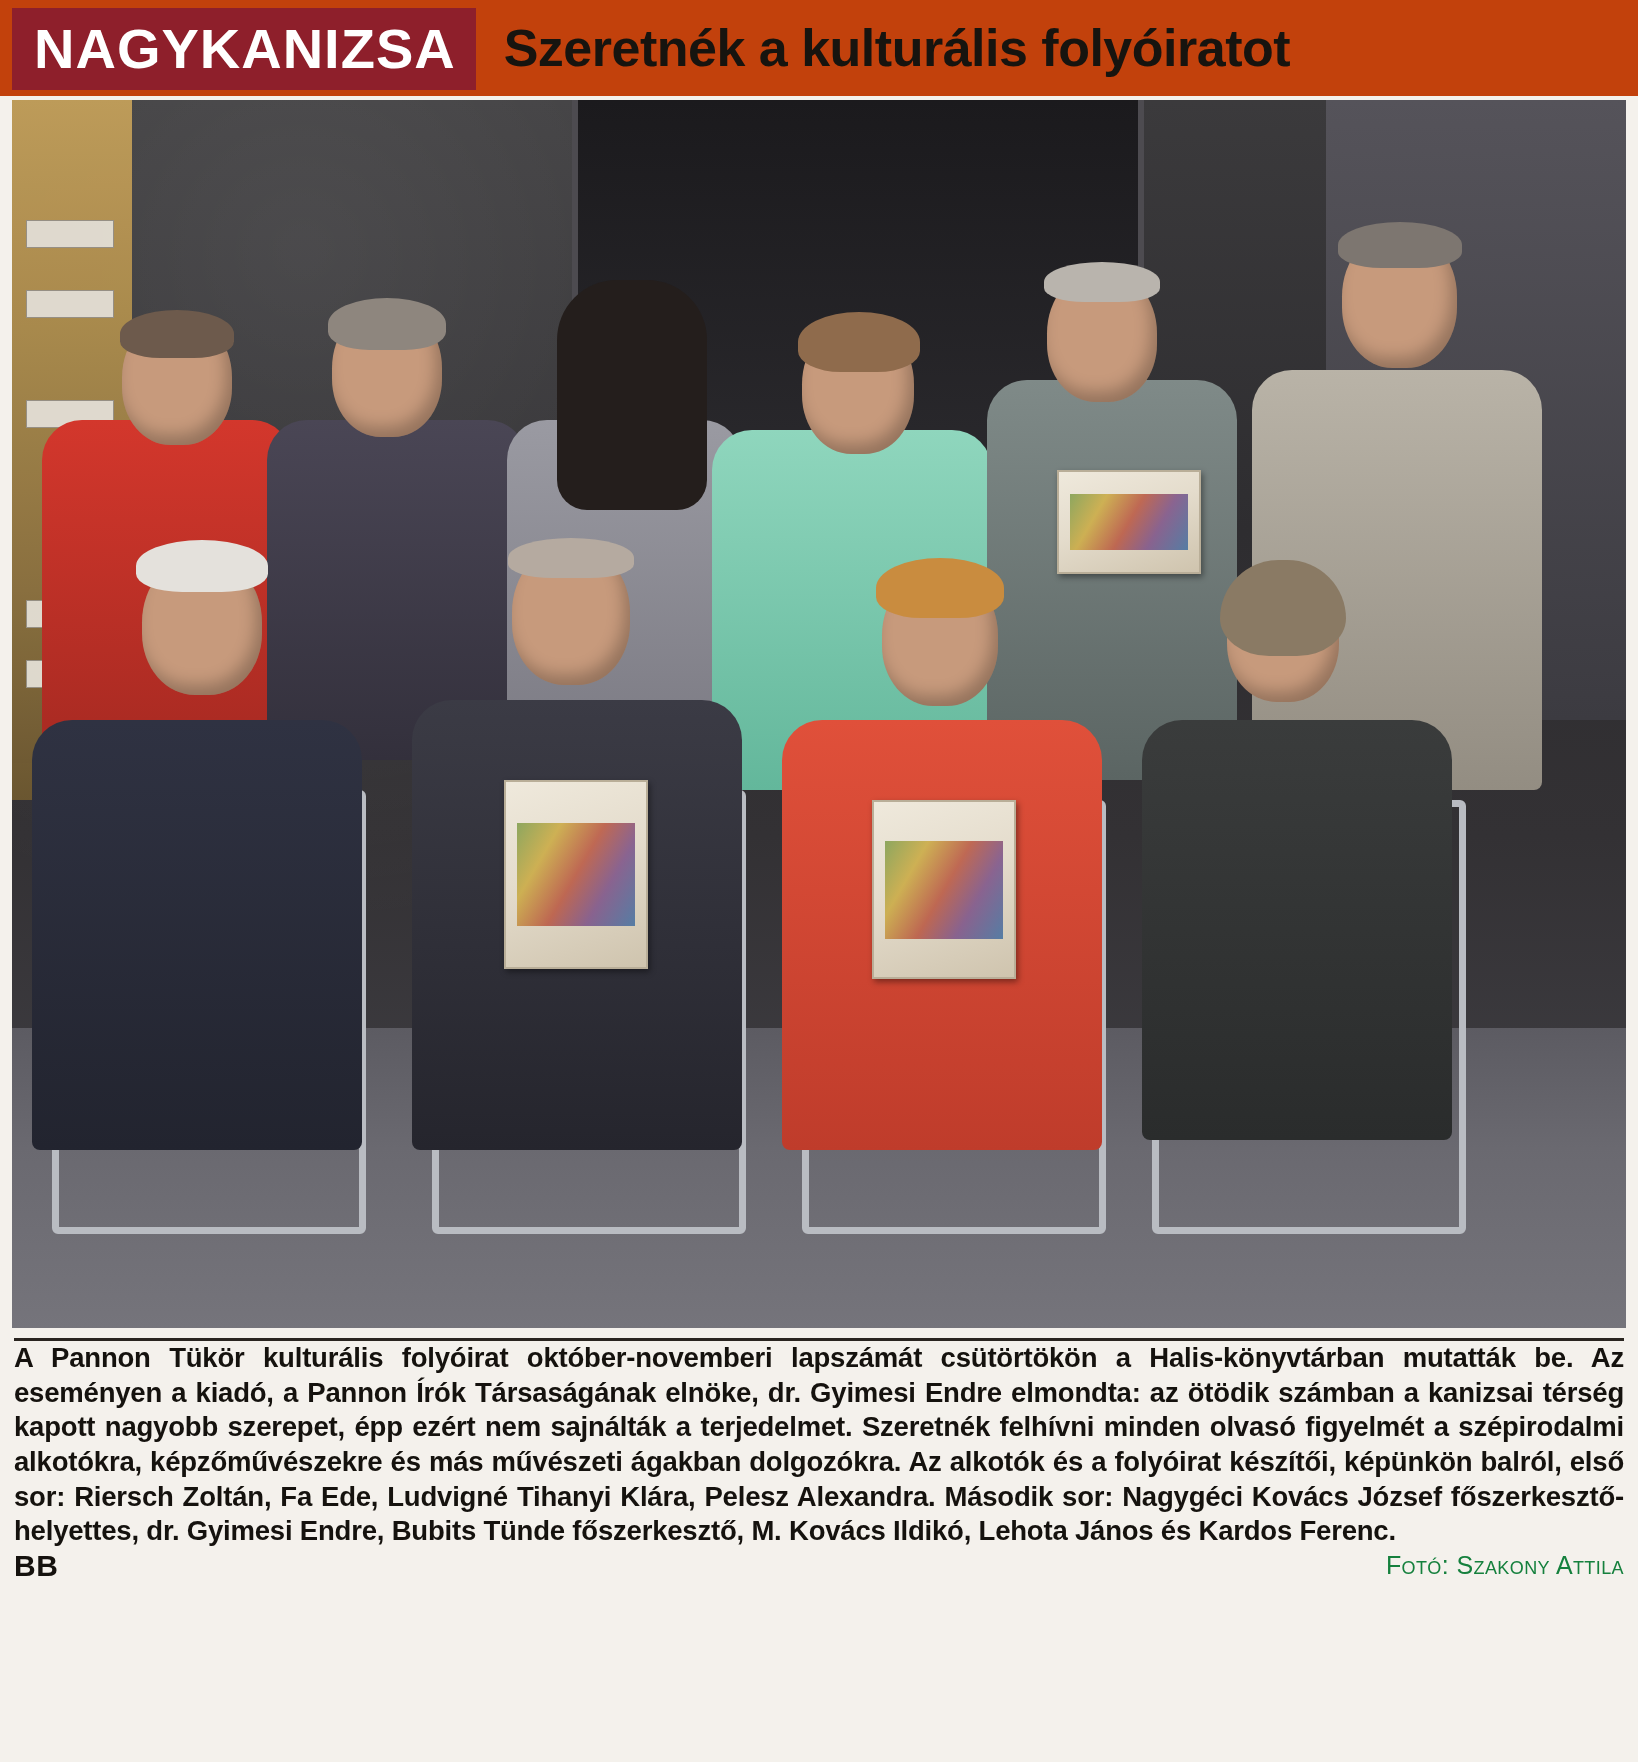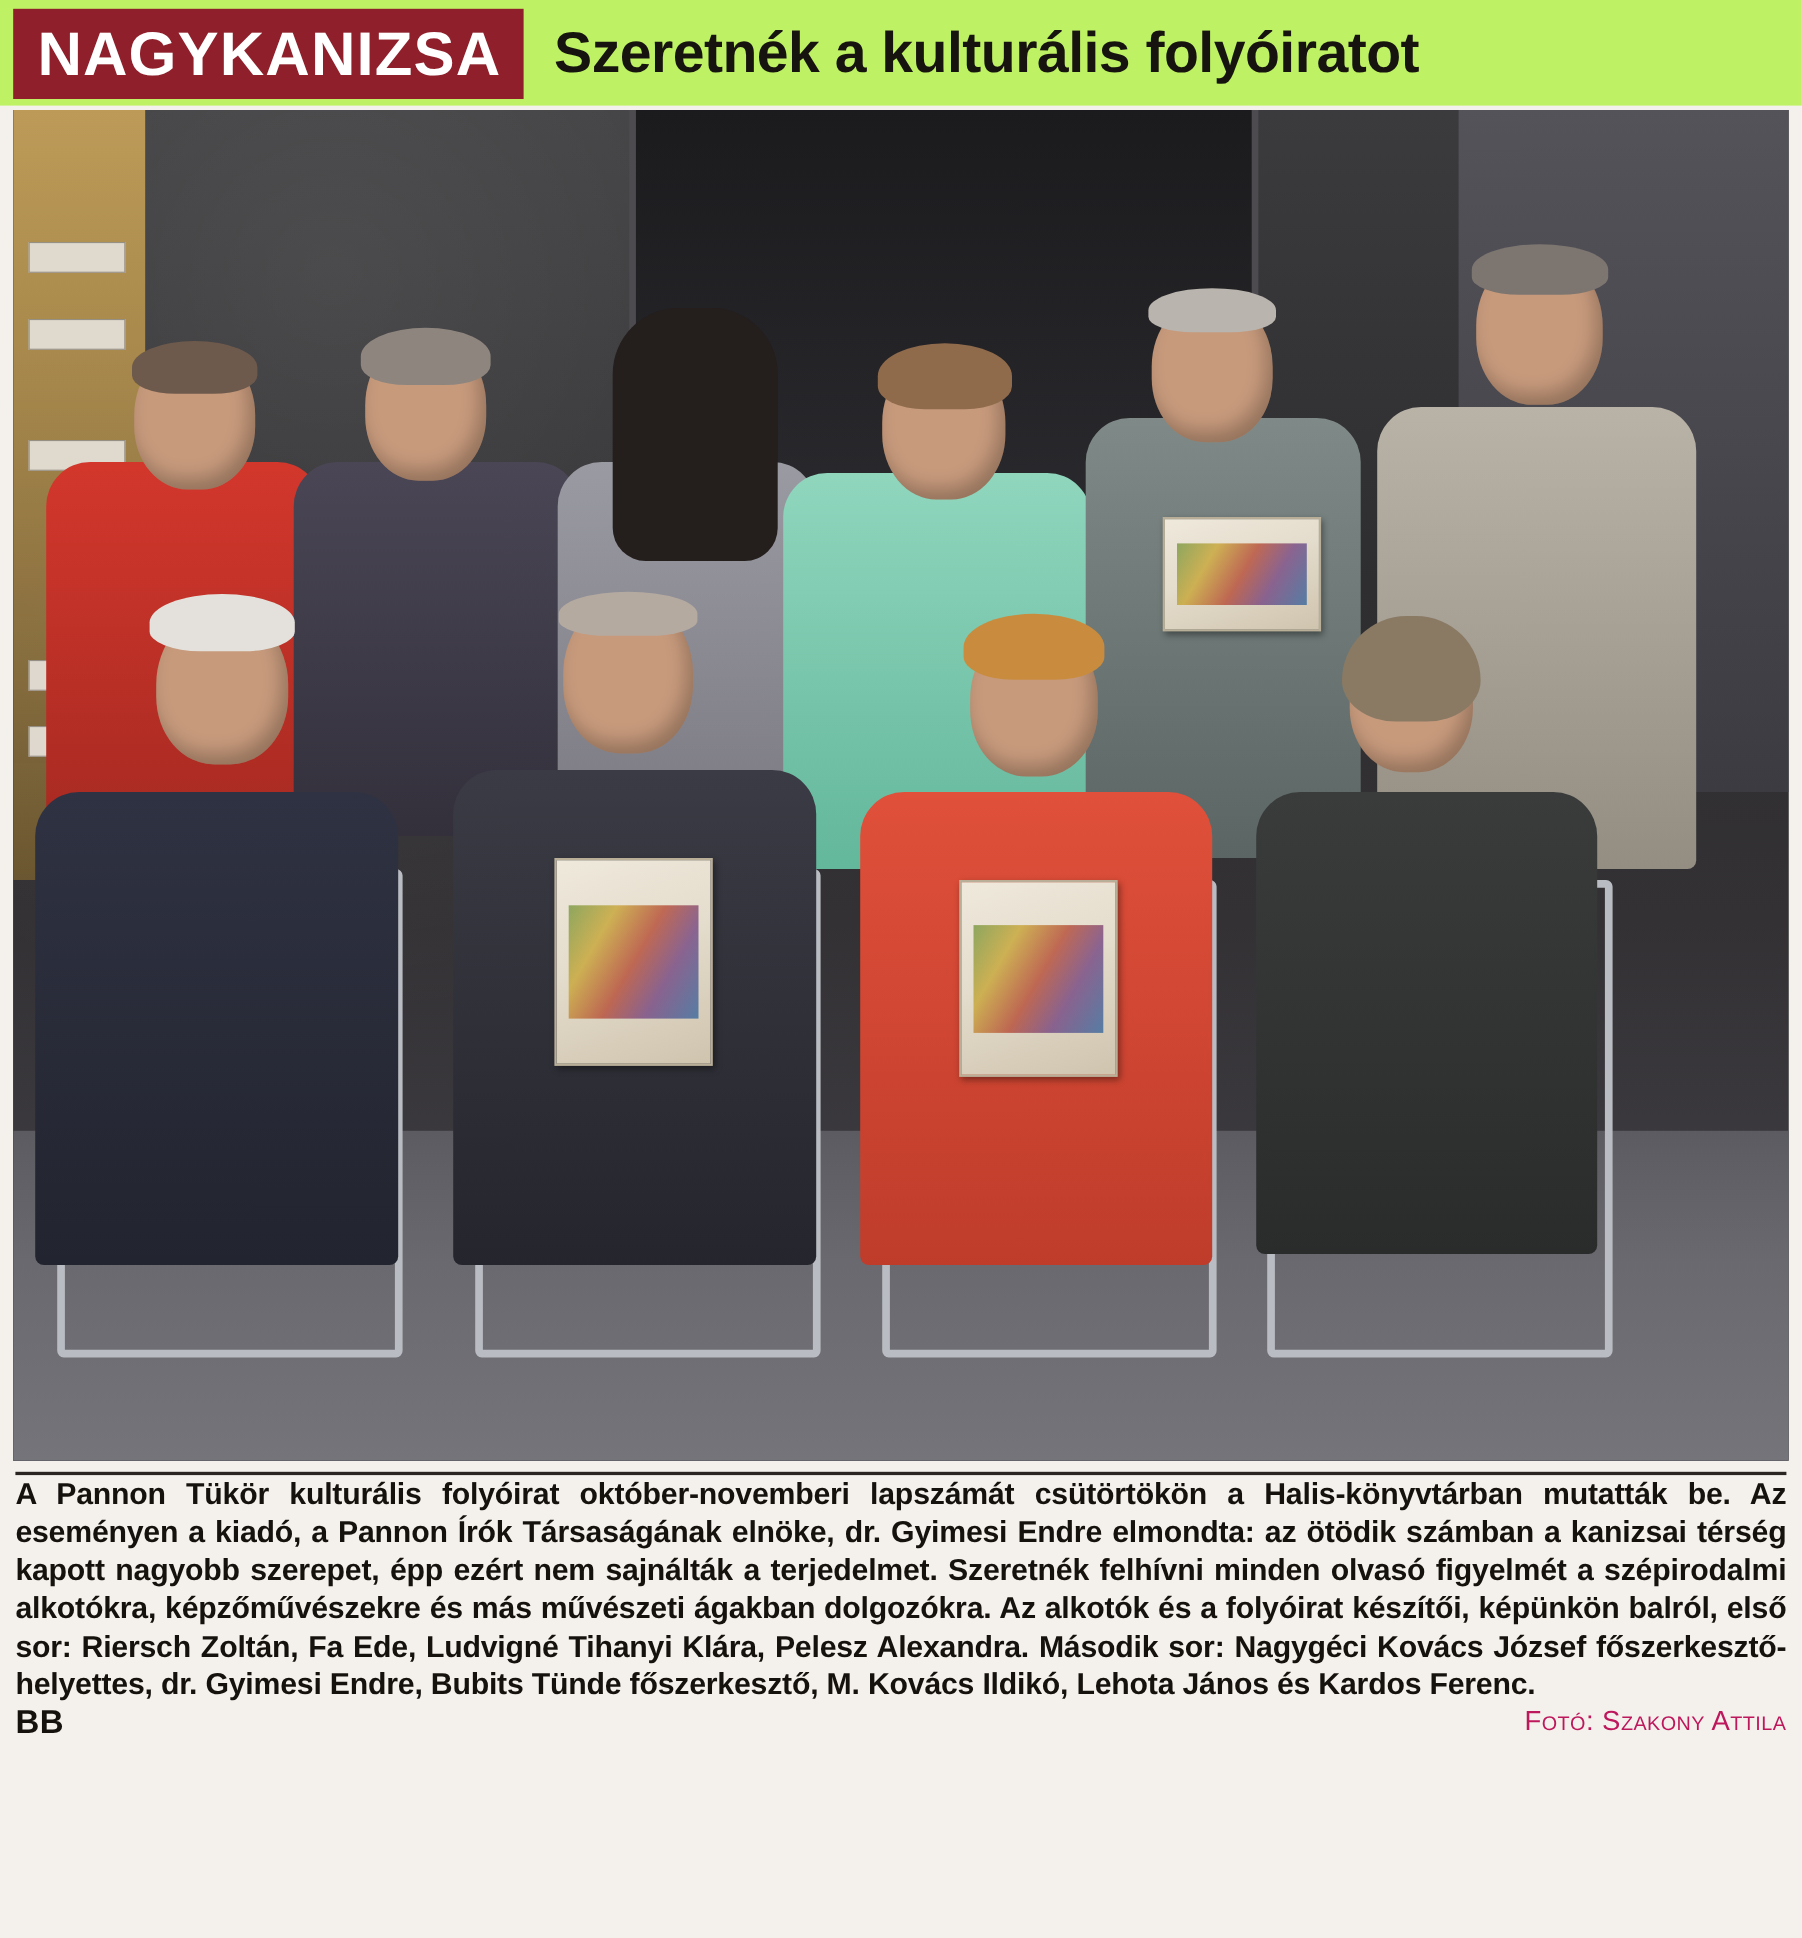--- a/index.html
+++ b/index.html
@@ -21,21 +21,21 @@
     box-sizing: border-box;
     padding: 0;
   }
 
   
   .header {
     position: relative;
     height: 96px;
     display: flex;
     align-items: stretch;
-    background: #bef264;
+    background: #c2410c;
   }
   .kicker {
     background: #8e1f2b;
     color: #ffffff;
     font-weight: bold;
     font-size: 56px;
     letter-spacing: 1px;
     display: flex;
     align-items: center;
     padding: 0 20px 0 22px;
@@ -149,21 +149,21 @@
     margin: 0 14px;
   }
   .initials {
     font-weight: bold;
     font-size: 30px;
     color: #15120e;
     letter-spacing: .5px;
   }
   .credit {
     font-size: 25px;
-    color: #be185d;
+    color: #15803d;
     font-variant: small-caps;
     letter-spacing: .4px;
     font-weight: normal;
   }
 </style>
 </head>
 <body>
 
 <div class="page">
 

